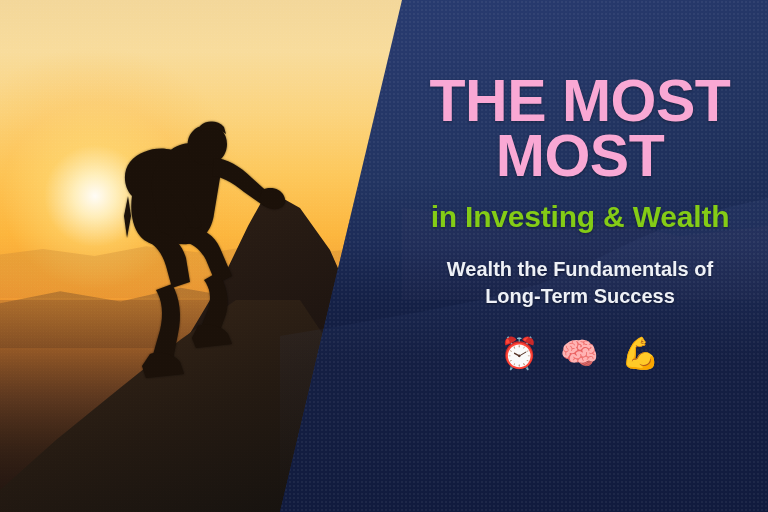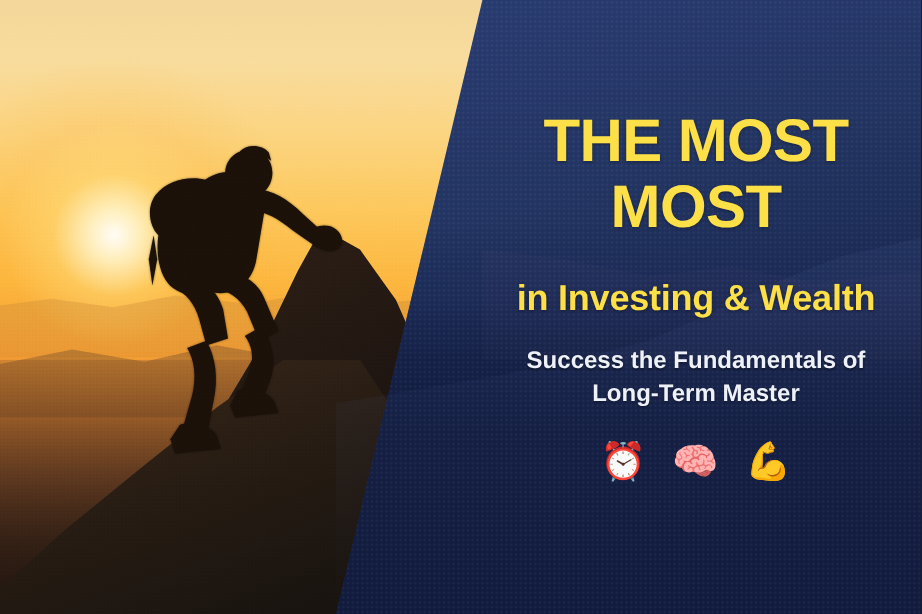--- a/index.html
+++ b/index.html
@@ -133,32 +133,32 @@
   
   .content{
     position:absolute;
     left:392px;top:0;width:376px;height:512px;
     display:flex;flex-direction:column;
     align-items:center;justify-content:flex-start;
     padding-top:74px;
     text-align:center;
   }
   .headline{
-    margin:16px;
-    color:#fde047;
-    font-size:50px;
+    margin:0;
+    color:#f9a8d4;
+    font-size:59px;
     line-height:55px;
     font-weight:bold;
     letter-spacing:-0.5px;
     text-shadow:0 1px 3px rgba(0,0,0,.35);
   }
   .headline .hl{display:block;white-space:nowrap;}
   .accent{
     margin:16px 0 0 0;
-    color:#fde047;
+    color:#84cc16;
     font-size:30px;
     line-height:34px;
     font-weight:bold;
     letter-spacing:-0.2px;
     white-space:nowrap;
     text-shadow:0 1px 3px rgba(0,0,0,.35);
   }
   .subtitle{
     margin:22px 0 0 0;
     color:#eef1f7;
@@ -253,22 +253,22 @@
   <div class="content">
 
     <h1 class="headline">
       <span class="hl">THE MOST</span>
       <span class="hl">MOST</span>
     </h1>
 
     <p class="accent">in Investing &amp; Wealth</p>
 
     <p class="subtitle">
-      <span class="sl">Success the Fundamentals of</span>
-      <span class="sl">Long-Term Master</span>
+      <span class="sl">Wealth the Fundamentals of</span>
+      <span class="sl">Long-Term Success</span>
     </p>
 
     <div class="emoji-row">
       <span>⏰</span>
       <span>🧠</span>
       <span>💪</span>
     </div>
 
   </div>
 </div>

